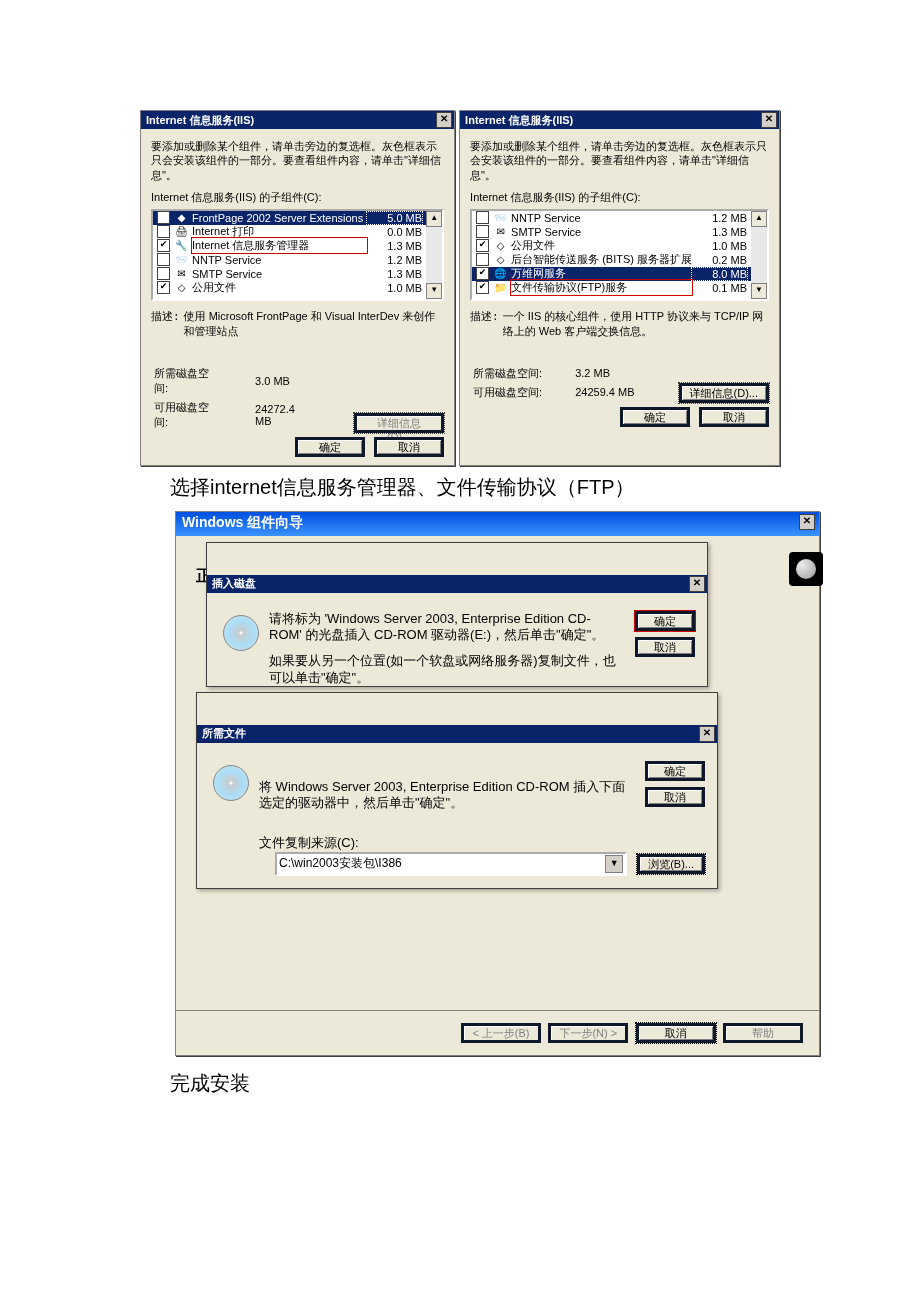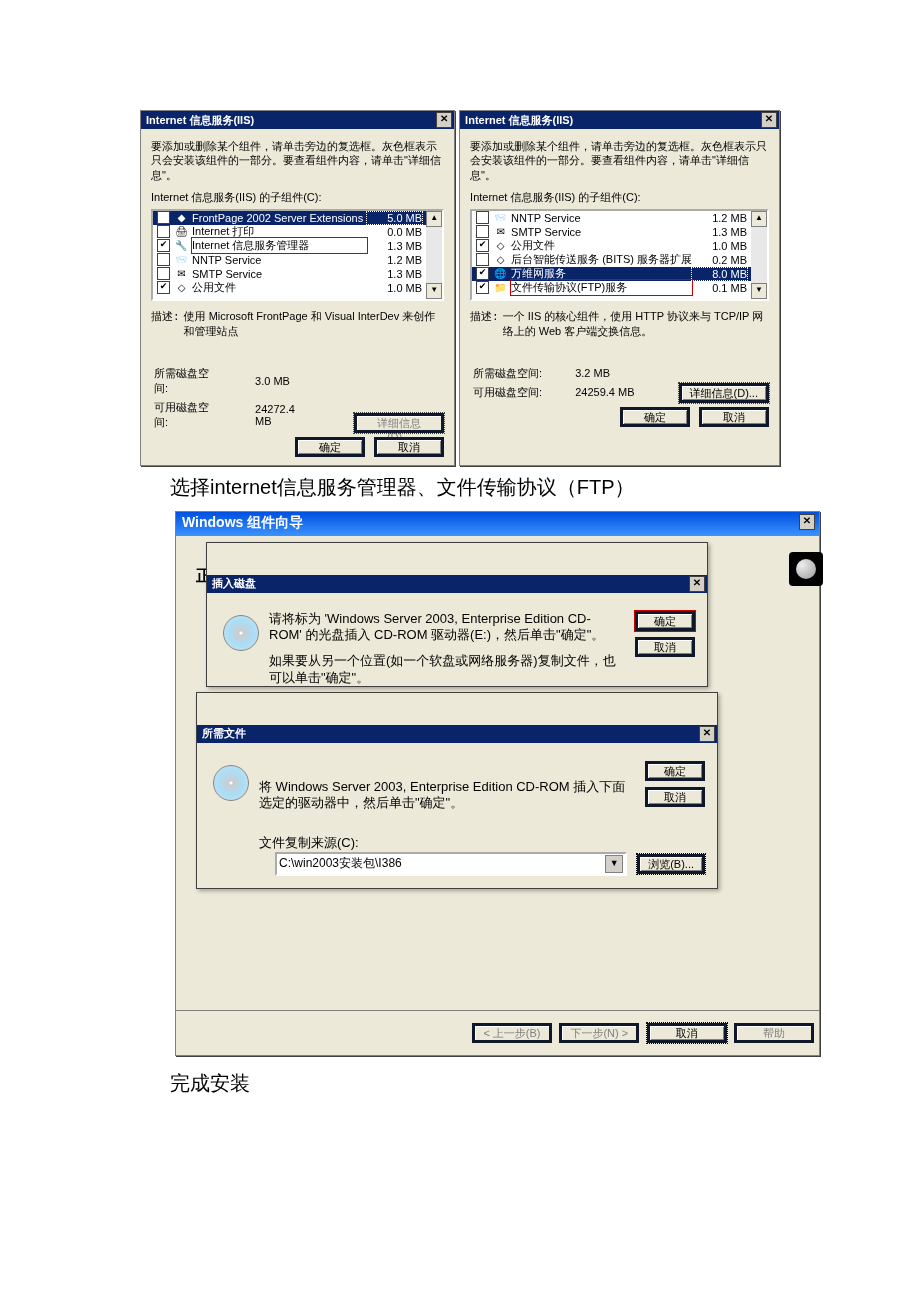--- a/index.html
+++ b/index.html
@@ -232,21 +232,21 @@
     padding:0 2px;
     font-family:"SimSun",sans-serif;
     display:flex;align-items:center;justify-content:space-between;
   }
   .combo .arrow{
     width:16px;height:16px;background:#d4d0c8;border:1px solid #808080;
     text-align:center;font-size:9px;line-height:14px;
   }
   .wizbtns{
     border-top:1px solid #808080;
-    padding:12px 5px;
+    padding:12px 16px;
     text-align:right;
     background:#ece9d8;
   }
   .wizbtns .btn{min-width:80px;margin-left:4px;}
 </style>
 </head>
 <body>
 
 <div class="page">
 

